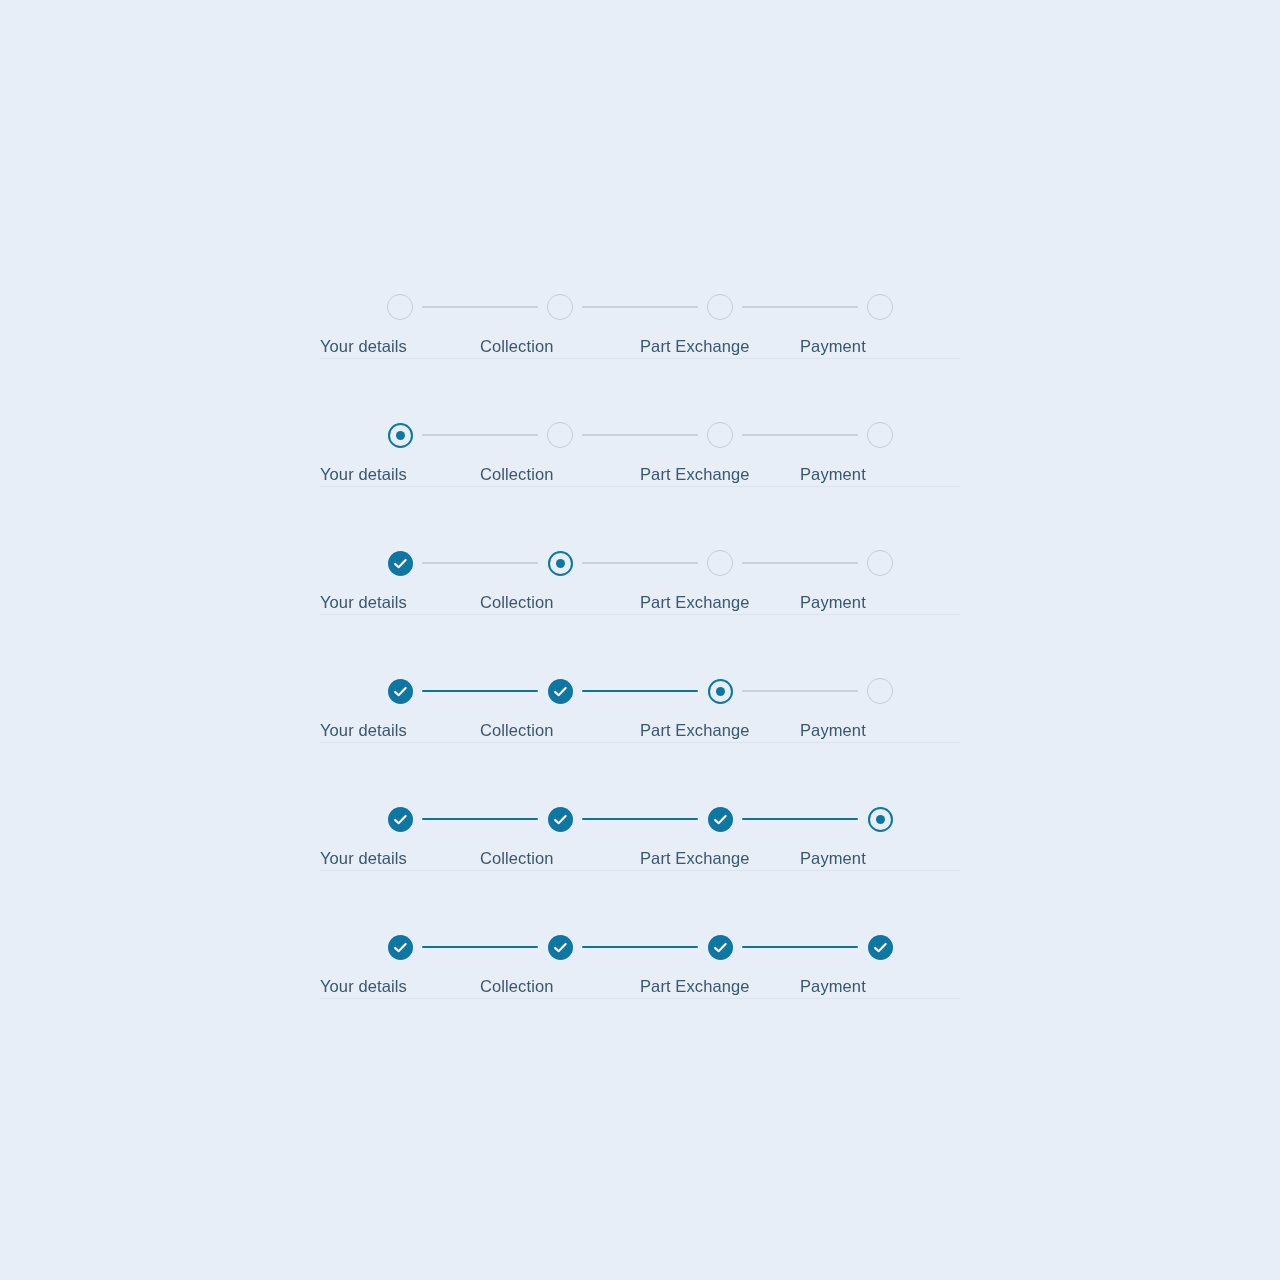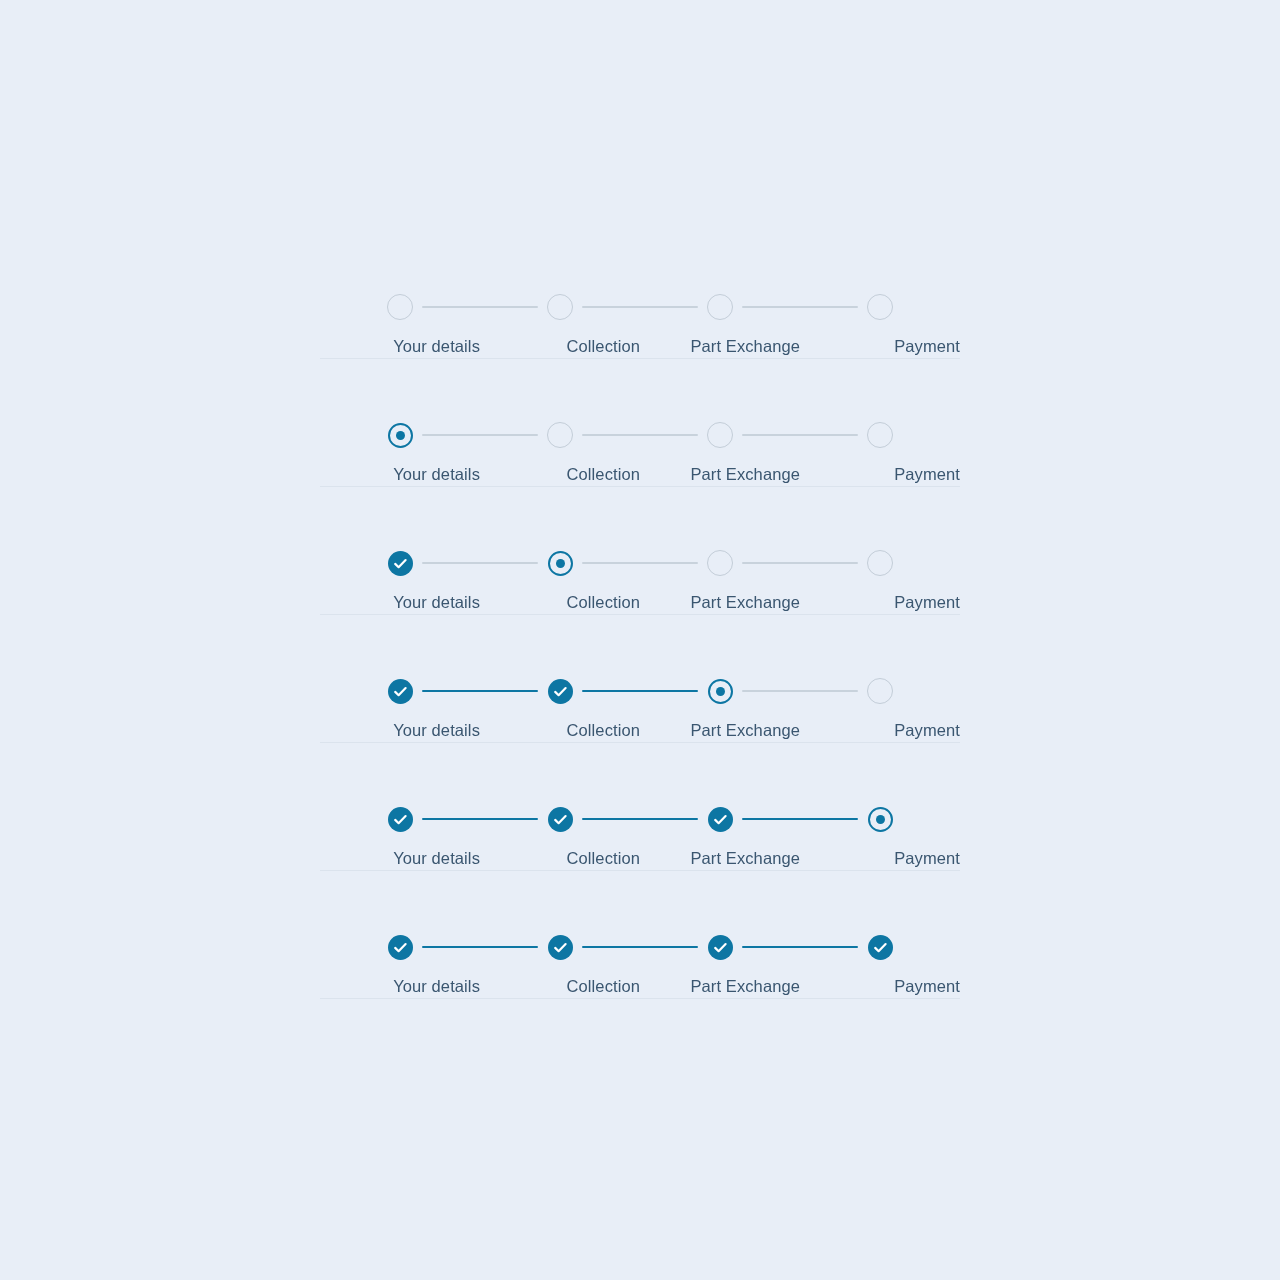--- a/index.html
+++ b/index.html
@@ -48,21 +48,21 @@
   }
   .connector.is-pending { background: #c8d2dc; }
   .connector.is-done    { background: #0d76a3; }
 
   
   .step {
     position: absolute;
     top: 0;
     width: 160px;
     margin-left: -80px;
-    text-align: right;
+    text-align: left;
   }
 
   .step-marker {
     position: relative;
     width: 26px;
     height: 26px;
     margin: 21px auto 0 auto;
     border-radius: 50%;
     box-sizing: border-box;
   }

